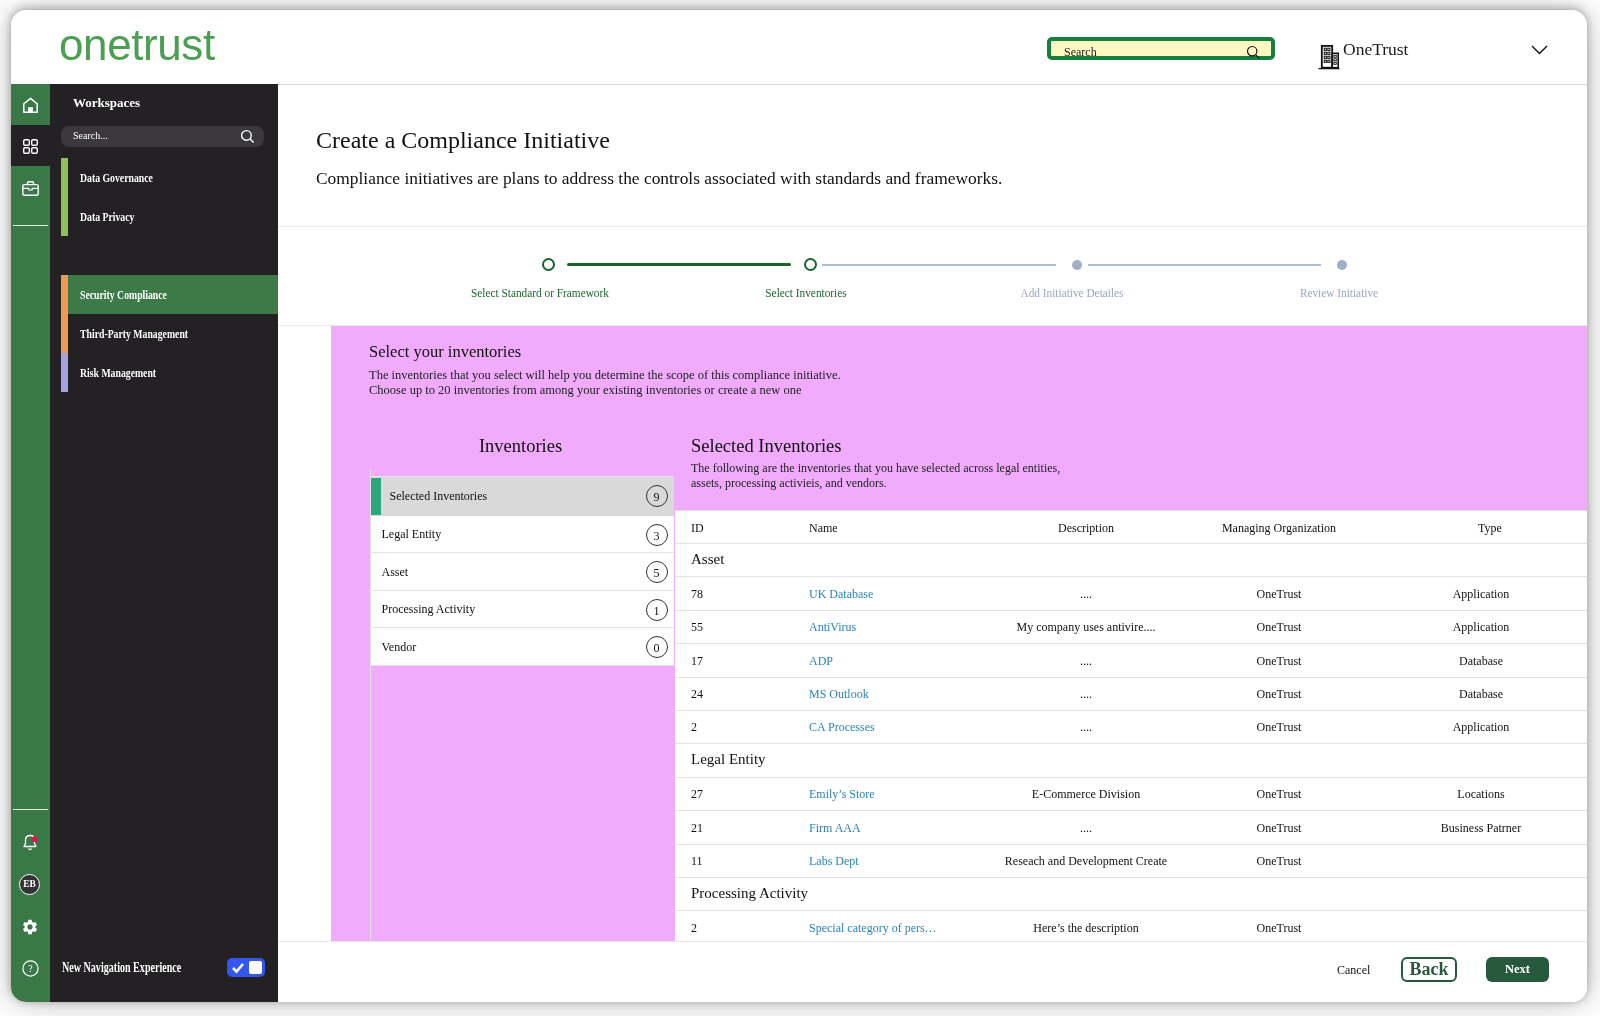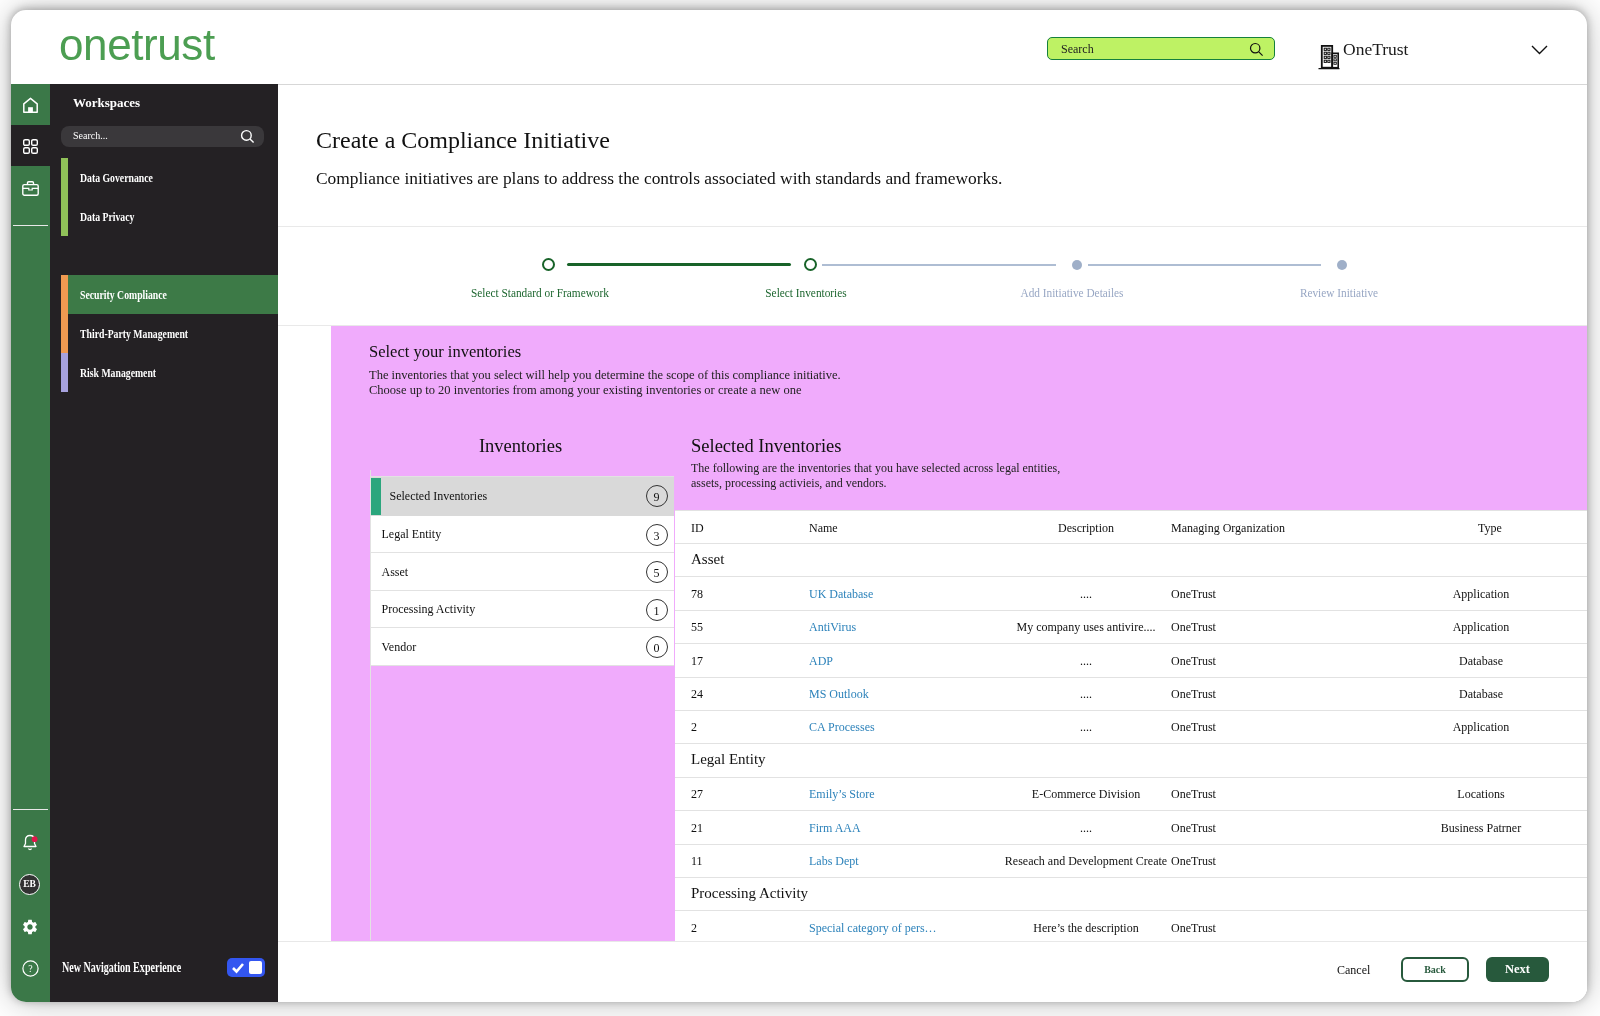--- a/index.html
+++ b/index.html
@@ -11,21 +11,21 @@
   .abs { position:absolute; }
 
   .ws-title, .ws-search span, .ws-label, .nav-exp, .help-svg, .avatar-eb,
   .hdr-org, .searchbox span, .m-title, .m-sub, .c-h1, .c-p, .inv-title, .sel-title,
   .sel-desc, .li-lbl, .count, .tc.id, .tc.desc, .tc.org, .tc.type, .tc.grp-lbl,
   .trow.hdr .tc.name, .btn-cancel { filter:grayscale(1); }
   
   .logo { position:absolute; left:48px; top:12.5px; font-family:"Liberation Sans",sans-serif;
     font-size:44px; line-height:44px; color:#4c9e52; letter-spacing:-0.4px; transform:translateZ(0); }
   .searchbox { position:absolute; left:1036px; top:27px; width:228px; height:23px;
-    border:1px solid #15803d; border-radius:5px; background:#bef264; }
+    border:4px solid #15803d; border-radius:5px; background:#fef9c3; }
   .searchbox span { position:absolute; left:13px; top:4px; font-size:12px; color:#222; }
   .hdr-org { position:absolute; left:1332px; top:29px; font-size:17.5px; color:#1a1a1a; }
   .hdr-border { position:absolute; left:0; top:74px; width:1576px; height:1px; background:#d7d7d7; }
 
   
   .rail { position:absolute; left:0; top:74px; width:39px; height:918px; background:#3b7848; }
   .rail-active { position:absolute; left:0; top:40.5px; width:39px; height:41.5px; background:#242124; }
   .rail-sep { position:absolute; left:2px; width:35px; height:1px; background:#e8e8e8; }
 
   
@@ -84,30 +84,30 @@
   
   .tbl { position:absolute; left:344px; top:184px; width:916px; border-top:1px solid #e2e2e2; background:#fff; }
   .trow { position:relative; width:916px; border-bottom:1px solid #e2e2e2; background:#fff; }
   .trow.hdr { height:33px; }
   .trow.grp { height:33.4px; }
   .trow.data { height:33.4px; }
   .tc { position:absolute; font-size:12px; color:#111; top:9.5px; }
   .tc.id { left:16px;text-align:right; }
   .tc.name { left:134px; }
   .tc.desc { left:303px; width:216px; text-align:center; }
-  .tc.org { left:496px; width:216px; }
+  .tc.org { left:496px; width:216px; text-align:center; }
   .tc.type { left:700px; width:212px; text-align:center; }
   .trow.hdr .tc.type { left:709px; }
   .tc.grp-lbl { left:16px; font-size:15px; top:7px; }
   .tc.lnk { color:#2c82ba; transform:translateZ(0); }
 
   
   .btn-cancel { position:absolute; left:1059px; top:20.5px; font-size:12px; color:#111; }
-  .btn-back { position:absolute; left:1123px; top:14.5px; width:68px; height:25px;
-    border:2px solid #27593c; border-radius:6px; color:#27593c; font-size:10px; font-weight:bold;
+  .btn-back { position:absolute; left:1123px; top:14.5px; width:56px; height:25px;
+    border:2px solid #27593c; border-radius:6px; color:#27593c; font-size:18px; font-weight:bold;
     text-align:center; line-height:21px; transform:translateZ(0); }
   .btn-next { position:absolute; left:1208px; top:14.5px; width:63px; height:25px;
     background:#27593c; border-radius:6px; color:#fff; font-size:12.5px; font-weight:bold;
     text-align:center; line-height:25px; }
   .btn-next span { display:block; transform:translateZ(0); }
 </style>
 </head>
 <body>
 <div class="window">
 

